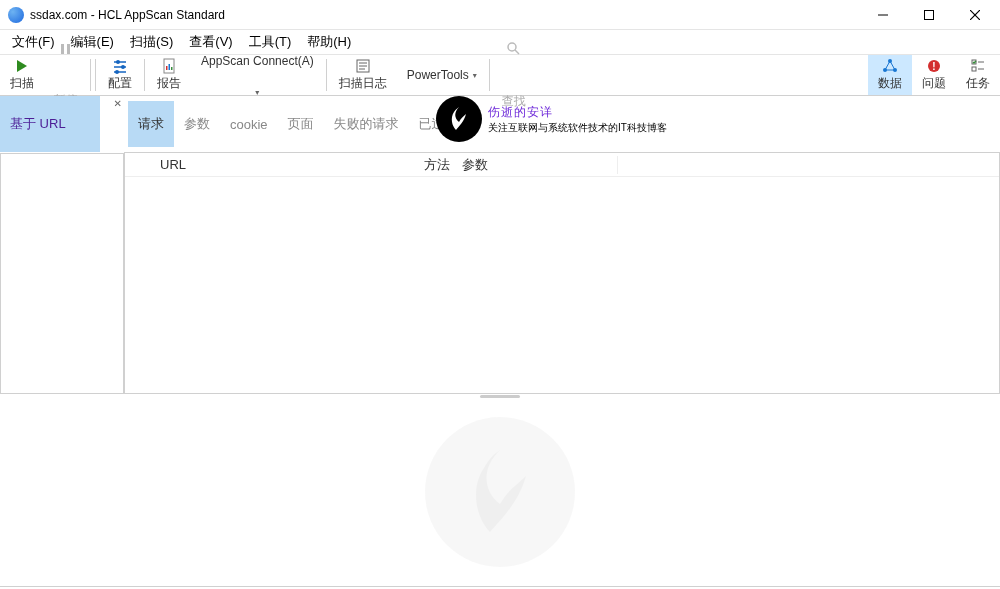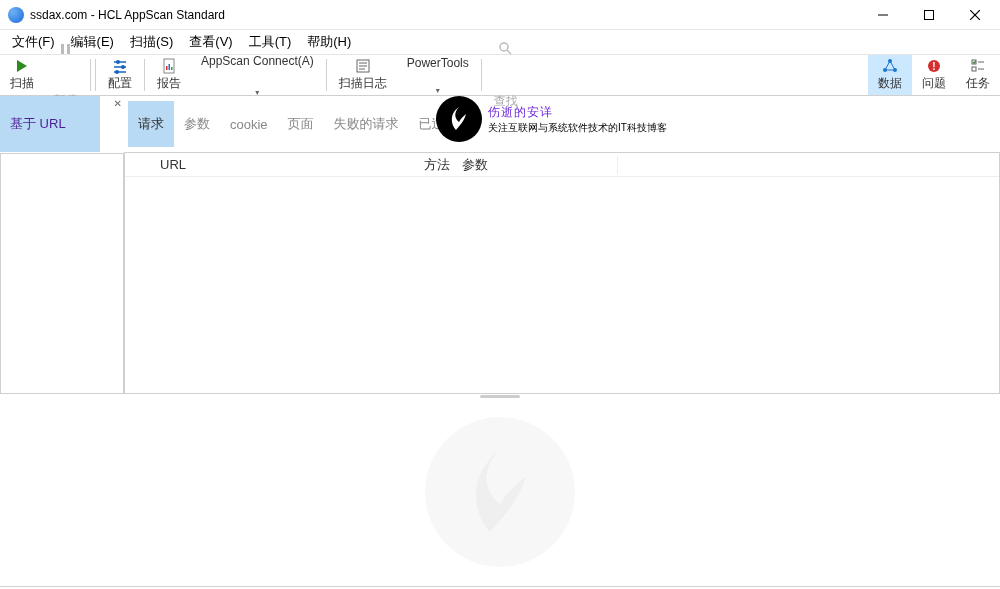--- a/index.html
+++ b/index.html
@@ -137,21 +137,21 @@
     <span class="icon-wrap">
         <svg width="16" height="16">
           <rect x="2" y="2" width="12" height="12" fill="none" stroke="#666" stroke-width="1"></rect>
           <line x1="4" y1="5" x2="12" y2="5" stroke="#666"></line>
           <line x1="4" y1="8" x2="12" y2="8" stroke="#666"></line>
           <line x1="4" y1="11" x2="10" y2="11" stroke="#666"></line>
         </svg>
       </span>
     <span class="tb-label">扫描日志</span>
   </div>
-  <div class="tbtn" style="flex-direction:column; gap:16px;">
+  <div class="tbtn" style="flex-direction:row; gap:4px;">
     <span class="tb-label">PowerTools</span>
     <span style="font-size:8px;color:#666;">▾</span>
   </div>
   <div class="tb-sep"></div>
   <div class="tbtn disabled">
     <span class="icon-wrap">
         <svg width="16" height="16">
           <circle cx="6" cy="6" r="4" fill="none" stroke="#bbb" stroke-width="1.5"></circle>
           <line x1="9" y1="9" x2="13" y2="13" stroke="#bbb" stroke-width="1.5"></line>
         </svg>

